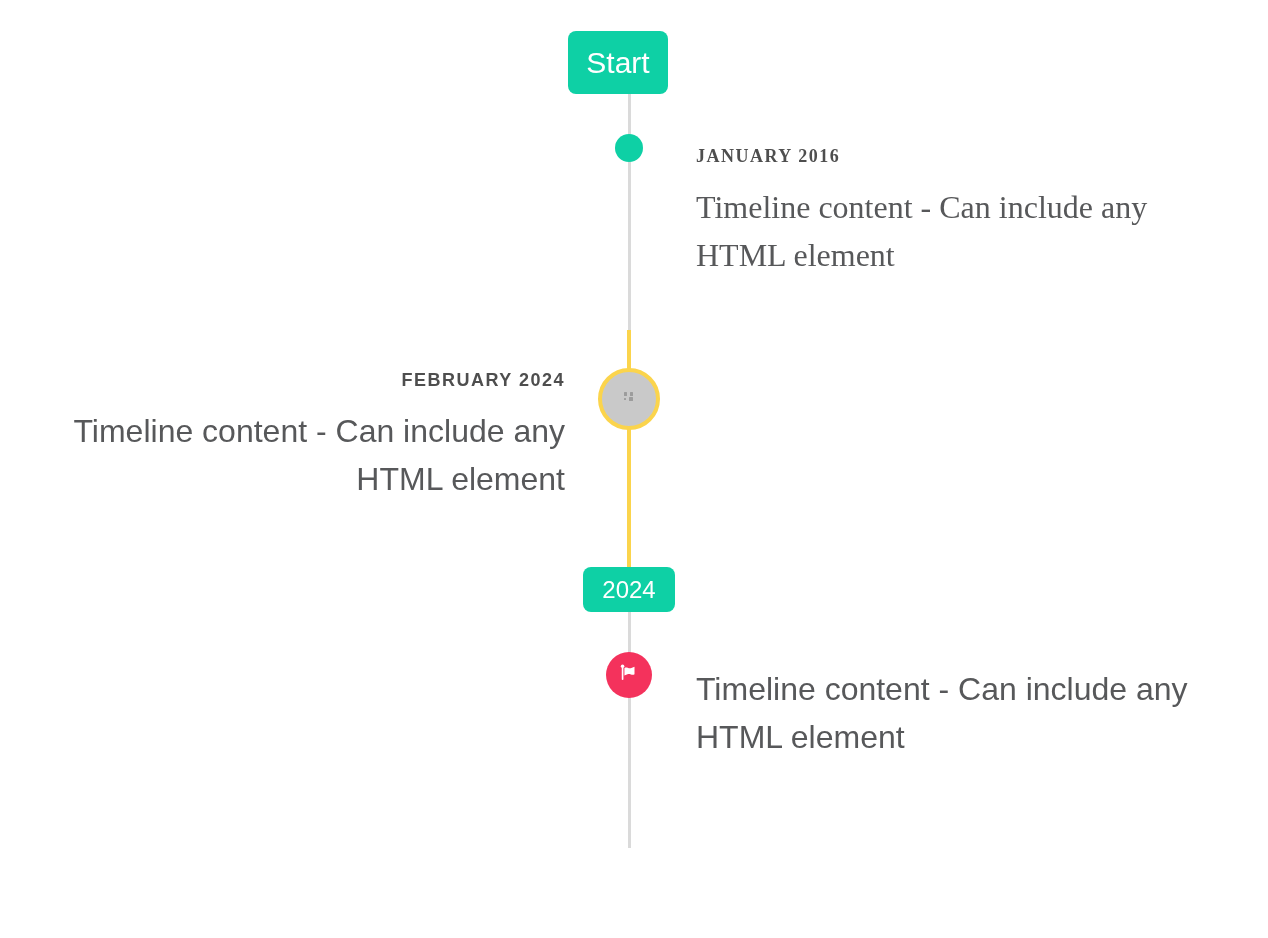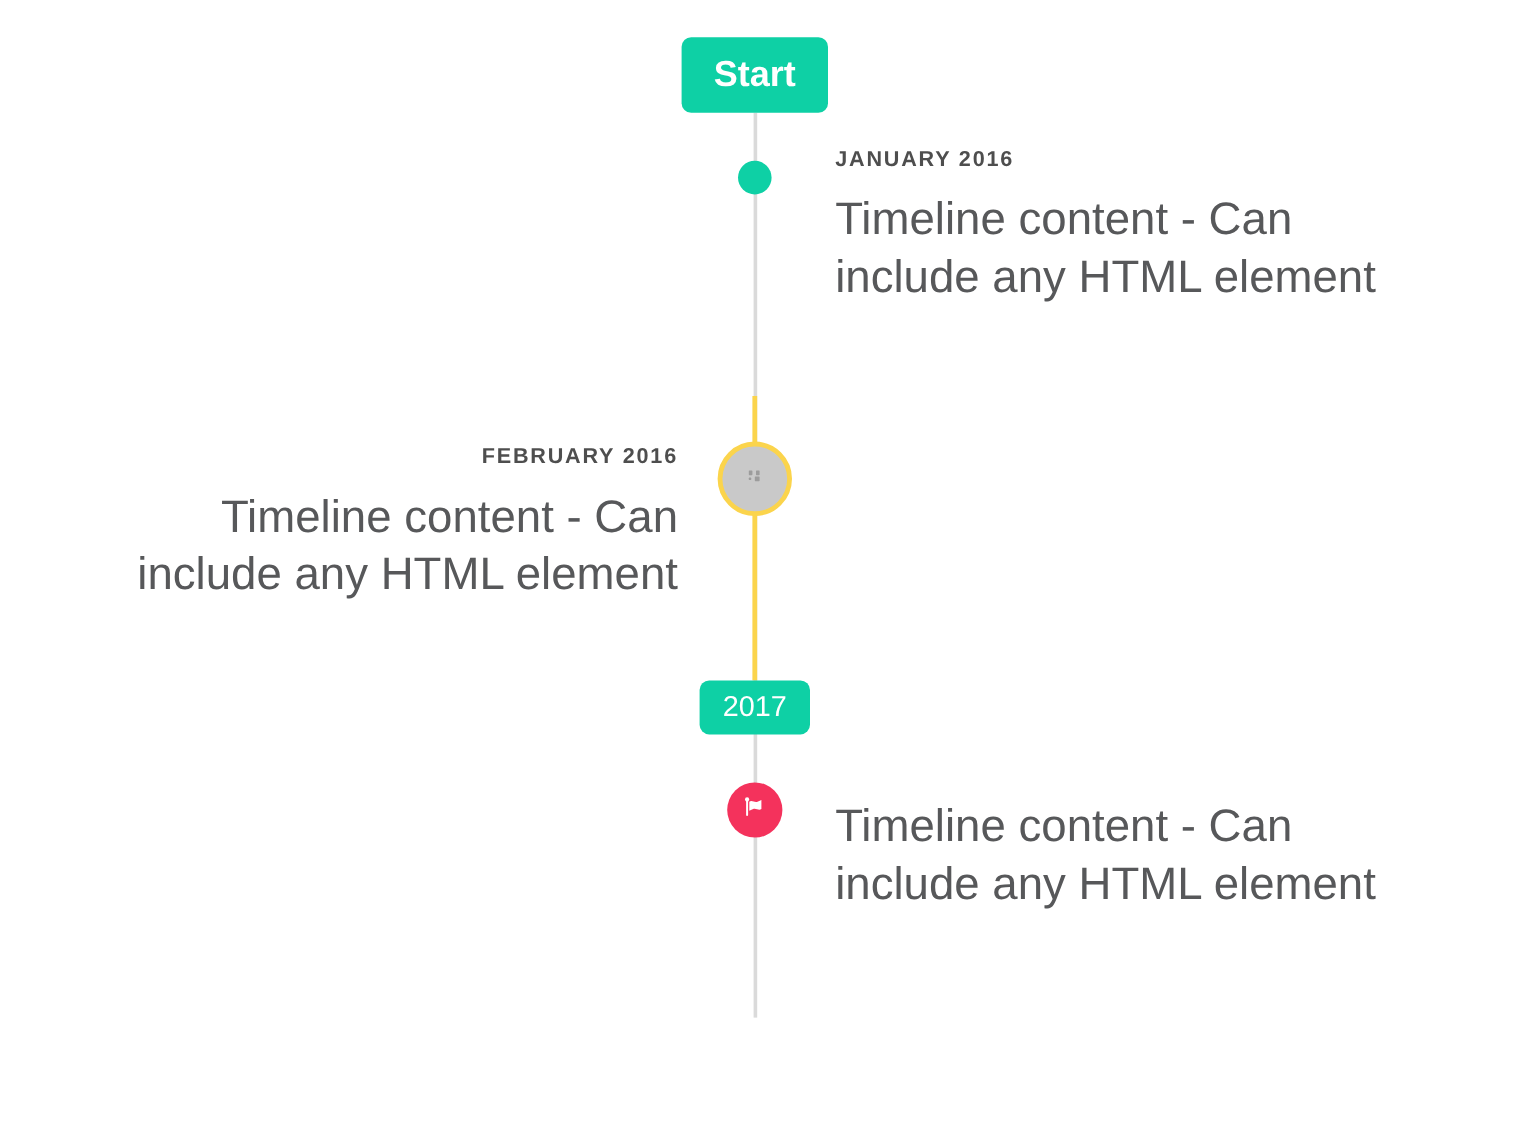--- a/index.html
+++ b/index.html
@@ -34,21 +34,21 @@
   .badge {
     position: absolute;
     display: flex;
     align-items: center;
     justify-content: center;
     background: #0ed0a5;
     color: #ffffff;
     border-radius: 8px;
     box-sizing: border-box;
   }
-  .badge.start { left: 568px; top: 31px;  width: 122px; height: 63px; font-size: 30px; font-weight: bold; }
+  .badge.start { left: 568px; top: 31px;  width: 100px; height: 63px; font-size: 30px; }
   .badge.year  { left: 583px; top: 567px; width: 92px;  height: 45px; font-size: 24px; }
   .badge.end   { left: 575px; top: 848px; width: 107px; height: 62px; font-size: 30px; }
   
   .marker-dot {
     position: absolute;
     left: 615px; top: 134px;
     width: 28px; height: 28px;
     border-radius: 50%;
     background: #0ed0a5;
   }
@@ -81,27 +81,27 @@
   }
   .entry .date {
     font-size: 18px;
     font-weight: 700;
     letter-spacing: 1.5px;
     line-height: 24px;
     color: #4e4e4e;
   }
   .entry .content {
     margin-top: 15px;
-    font-size: 38px;
+    font-size: 32px;
     line-height: 48px;
     color: #57585a;
   }
   .entry.right { left: 696px; text-align: left; }
   .entry.left  { right: 703px; text-align: right; }
-  .entry.jan { top: 120px; }
+  .entry.jan { top: 144px; font-family: Liberation Serif, serif; }
   .entry.feb { top: 368px; }
   .entry.mar { top: 650px; }
 </style>
 </head>
 <body>
 
 <div class="stage">
 
   <div class="rail gray"></div>
   <div class="rail highlight"></div>
@@ -122,25 +122,25 @@
           <rect x="2" y="2" width="3" height="4" rx="0.5"></rect>
           <rect x="8" y="2" width="3" height="4" rx="0.5"></rect>
           <rect x="2" y="8" width="2" height="2" rx="0.5"></rect>
           <rect x="7" y="7" width="4" height="4" rx="0.5"></rect>
         </g>
       </svg>
     </span>
   </div>
 
   <div class="entry left feb">
-    <div class="date">FEBRUARY 2016</div>
+    <div class="date">FEBRUARY 2024</div>
     <div class="content">Timeline content - Can include any HTML element</div>
   </div>
 
-  <div class="badge year">2017</div>
+  <div class="badge year">2024</div>
 
   <div class="marker-flag">
     <span>
       <svg width="22" height="22" viewBox="0 0 24 24" aria-hidden="true">
         <g fill="#ffffff">
           <circle cx="5" cy="4.6" r="1.9"></circle>
           <rect x="4.1" y="5.4" width="1.8" height="14.2" rx="0.9"></rect>
           <path d="M7 6.6 c2.4-1.6 4.6 0.8 6.9 0.2 c1.5-0.4 2.7-1.3 4.1-1.7 v8.2 c-2.4 1.6-4.6-0.8-6.9-0.2 c-1.5 0.4-2.7 1.3-4.1 1.7 z"></path>
         </g>
       </svg>

